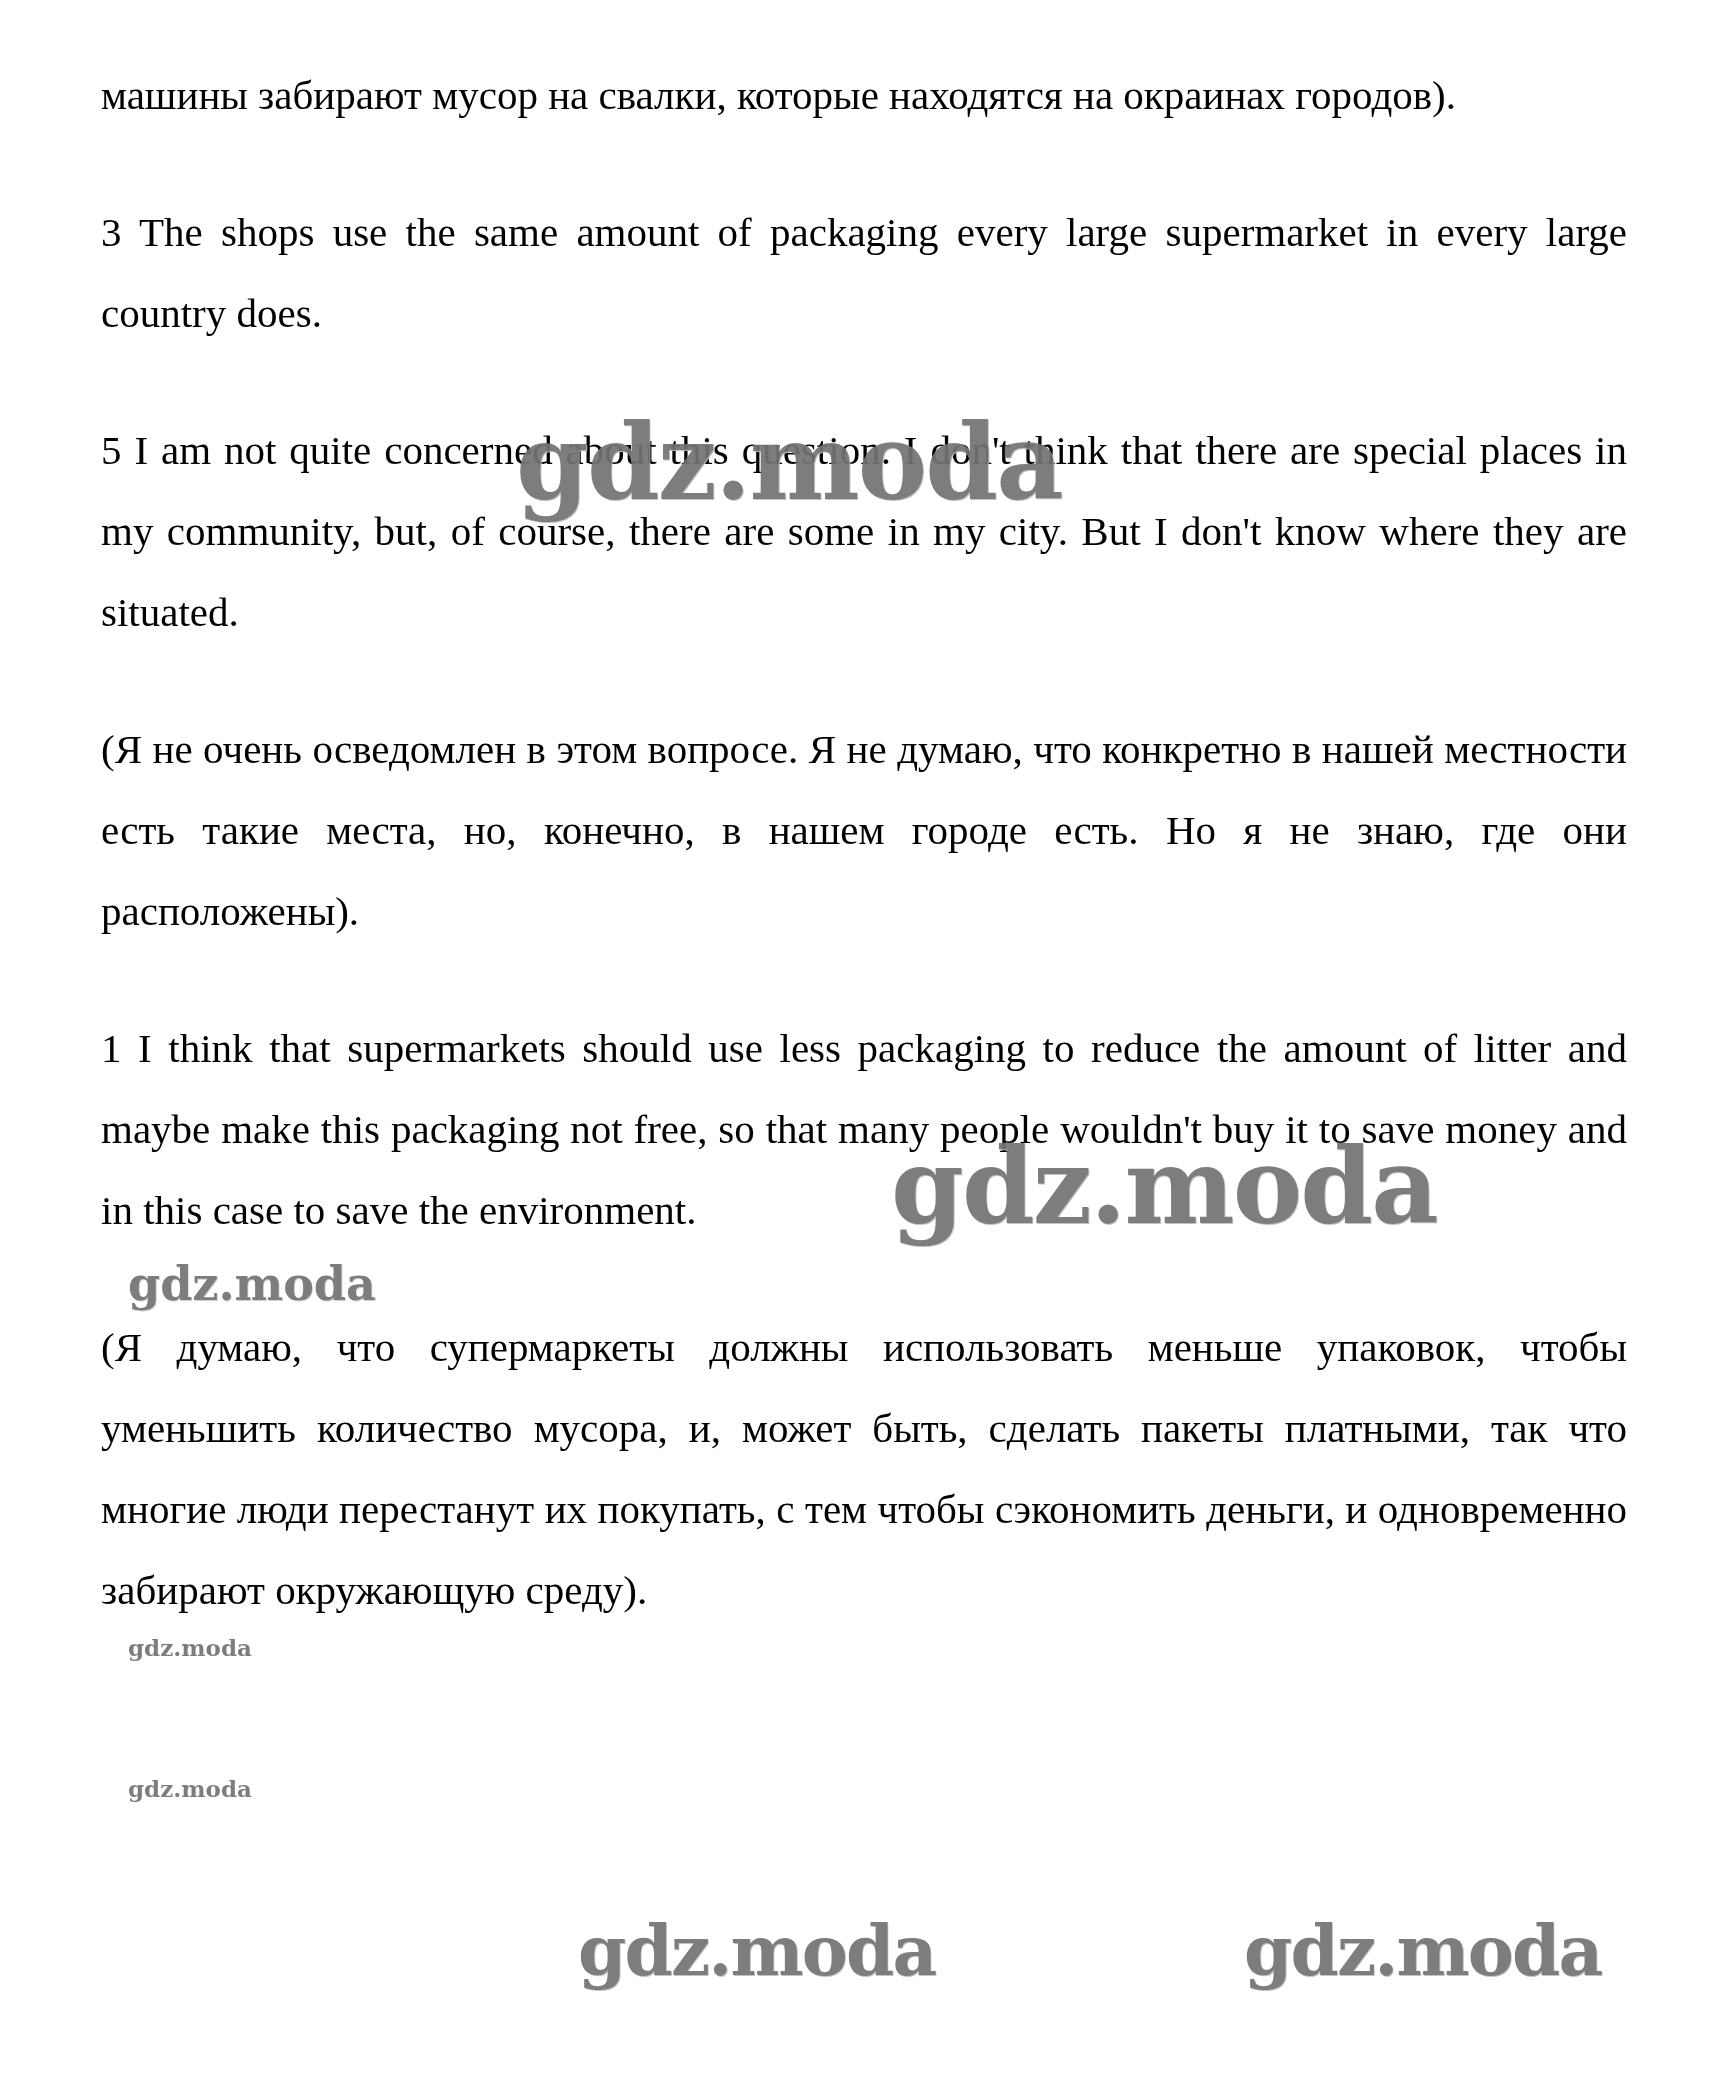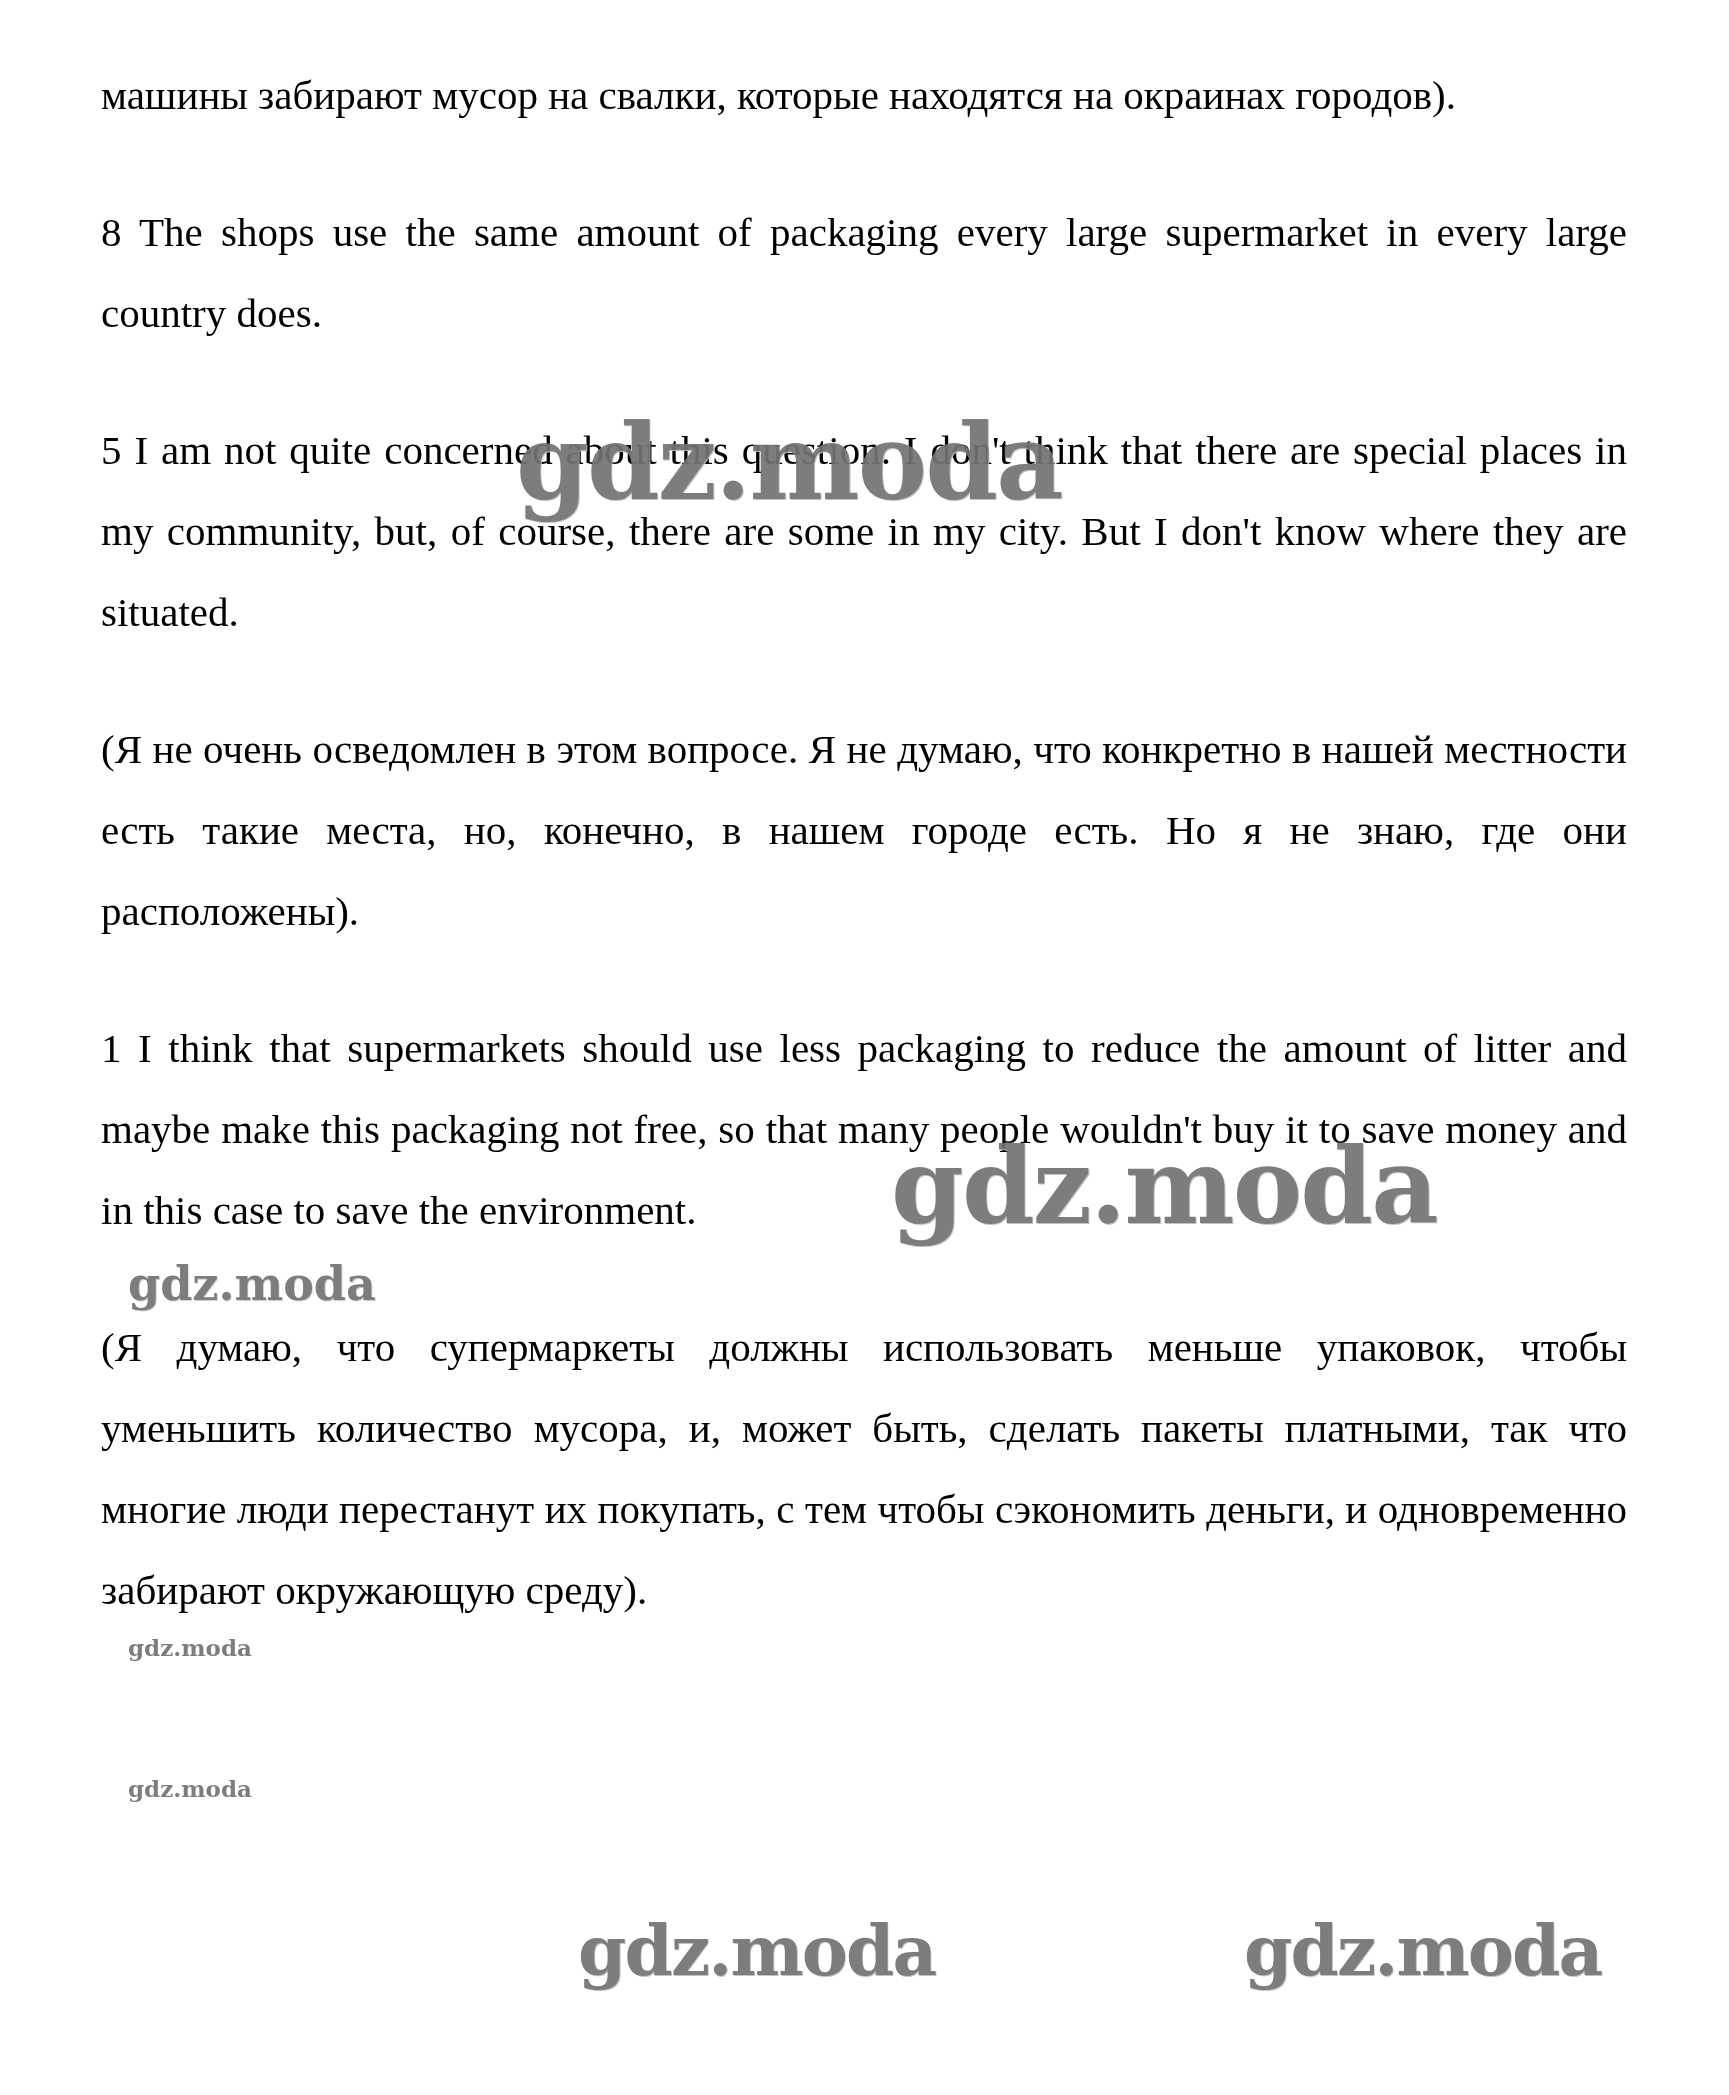--- a/index.html
+++ b/index.html
@@ -47,21 +47,21 @@
   .wm-med-2   { left: 1244px; top: 1910px; font-size: 69px; }
 </style>
 </head>
 <body>
 
 <div class="page">
 
   <div class="text-flow">
     <p class="para" lang="ru">машины забирают мусор на свалки, которые находятся на окраинах городов).</p>
 
-    <p class="para" lang="en">8 The shops use the same amount of packaging every large supermarket in every large country does.</p>
+    <p class="para" lang="en">3 The shops use the same amount of packaging every large supermarket in every large country does.</p>
 
 
     <p class="para" lang="en">5 I am not quite concerned about this question. I don't think that there are special places in my community, but, of course, there are some in my city. But I don't know where they are situated.</p>
 
     <p class="para" lang="ru">(Я не очень осведомлен в этом вопросе. Я не думаю, что конкретно в нашей местности есть такие места, но, конечно, в нашем городе есть. Но я не знаю, где они расположены).</p>
 
     <p class="para" lang="en">1 I think that supermarkets should use less packaging to reduce the amount of litter and maybe make this packaging not free, so that many people wouldn't buy it to save money and in this case to save the environment.</p>
 
     <p class="para" lang="ru">(Я думаю, что супермаркеты должны использовать меньше упаковок, чтобы уменьшить количество мусора, и, может быть, сделать пакеты платными, так что многие люди перестанут их покупать, с тем чтобы сэкономить деньги, и одновременно забирают окружающую среду).</p>
   </div>

